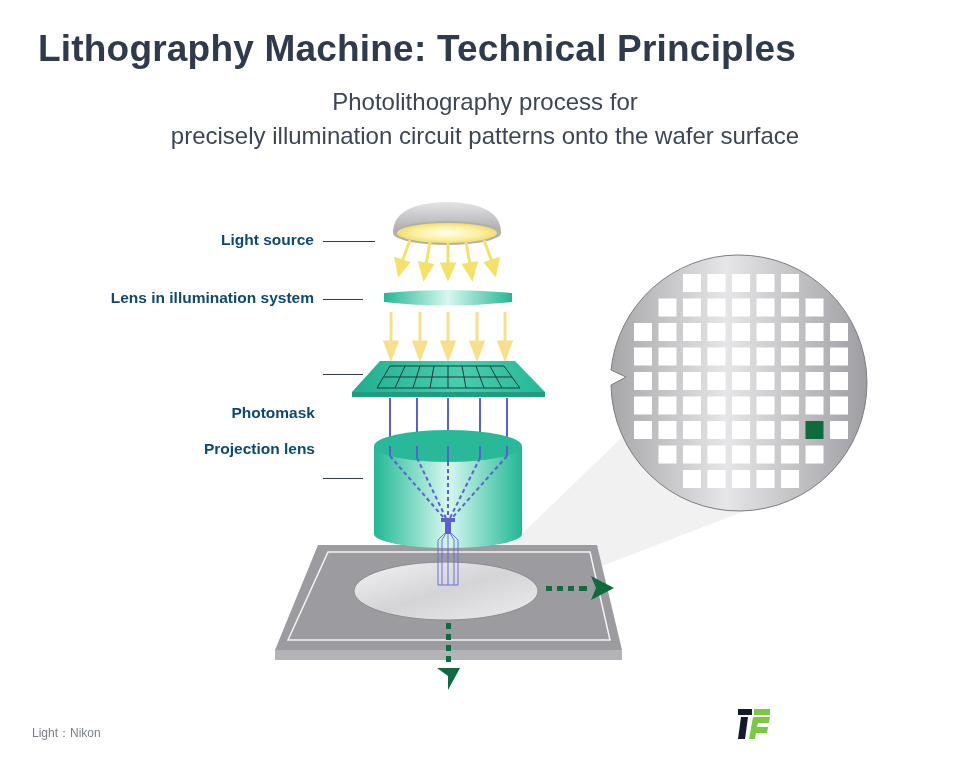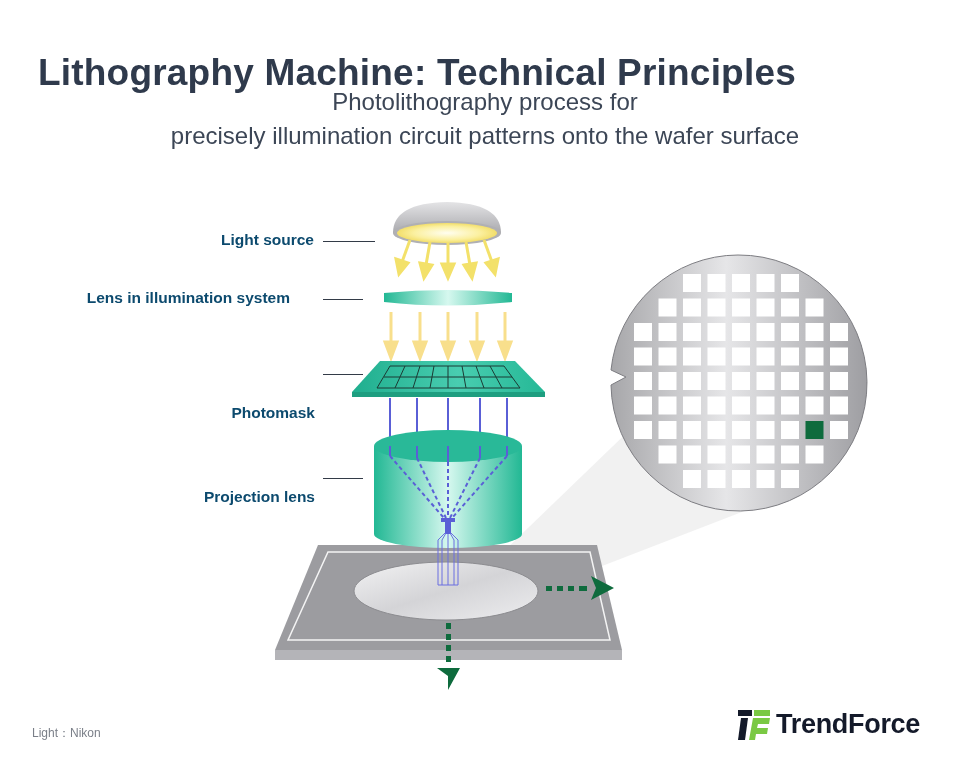--- a/index.html
+++ b/index.html
@@ -1,44 +1,44 @@
 <!DOCTYPE html>
 <html><head>
 <meta charset="utf-8">
 <style>
   html, body { margin:0; padding:0; background:#ffffff; }
   body { width:970px; height:764px; position:relative; overflow:hidden; font-family:"Liberation Sans", sans-serif; color:#333e4f; }
-  .title { position:absolute; left:0; top:28px; width:834px; text-align:center; font-size:37px; font-weight:bold; color:#2f3a4c; letter-spacing:0.2px;margin-top:24px; }
+  .title { position:absolute; left:0; top:28px; width:834px; text-align:center; font-size:37px; font-weight:bold; color:#2f3a4c; letter-spacing:0.2px; }
   .subtitle { position:absolute; left:0; width:970px; text-align:center; font-size:24px; color:#3c4656; font-weight:normal; }
   .sub1 { top:88px; }
   .sub2 { top:122px; }
   .label { position:absolute; font-size:15.5px; font-weight:bold; color:#0c4a6e; text-align:right; white-space:nowrap; }
   .leader { position:absolute; height:1.3px; background:#333b48; }
   .source { position:absolute; left:32px; top:725px; font-size:12px; color:#7a7f88; }
   .logo { position:absolute; left:738px; top:709px; display:flex; align-items:center; }
   .logo-text { font-size:27px; font-weight:bold; color:#141a2a; margin-left:6px; letter-spacing:-0.3px; }
   svg.diagram { position:absolute; left:0; top:0; }
 </style>
 </head>
 <body>
 
 <div class="title">Lithography Machine: Technical Principles</div>
 <div class="subtitle sub1">Photolithography process for</div>
 <div class="subtitle sub2">precisely illumination circuit patterns onto the wafer surface</div>
 
 <div class="label" style="right:656px; top:231px;">Light source</div>
 <div class="leader" style="left:323px; top:241px; width:52px;"></div>
 
-<div class="label" style="right:680px; top:289px;text-align:center;">Lens in illumination system</div>
+<div class="label" style="right:656px; top:289px;text-align:center;">Lens in illumination system</div>
 <div class="leader" style="left:323px; top:299px; width:40px;"></div>
 
 <div class="label" style="right:655px; top:364px;margin-top:40px;">Photomask</div>
 <div class="leader" style="left:323px; top:374px; width:40px;"></div>
 
-<div class="label" style="right:655px; top:488px;">Projection lens</div>
+<div class="label" style="right:655px; top:440px;">Projection lens</div>
 <div class="leader" style="left:323px; top:478px; width:40px;"></div>
 
 <svg class="diagram" width="970" height="764" viewBox="0 0 970 764">
   <defs>
     <linearGradient id="tealH" x1="0" y1="0" x2="1" y2="0">
       <stop offset="0" stop-color="#22b894"></stop>
       <stop offset="0.5" stop-color="#d6f8ef"></stop>
       <stop offset="1" stop-color="#22b894"></stop>
     </linearGradient>
     <linearGradient id="tealTop" x1="0" y1="0" x2="1" y2="0">
@@ -263,14 +263,13 @@
 
 <div class="source">Light：Nikon</div>
 
 <div class="logo">
   <svg width="32" height="30" viewBox="0 0 32 30">
     <rect x="0" y="0" width="14" height="6" fill="#141a2a"></rect>
     <polygon points="3,8 10,8 7,30 0,30" fill="#141a2a"></polygon>
     <rect x="16" y="0" width="16" height="6" fill="#7ac943"></rect>
     <polygon points="15,8 32,8 31,14 20,14 19,18 30,18 29,24 18,24 17,30 11,30" fill="#7ac943"></polygon>
   </svg>
-  <span class="logo-text">TrendForce</span>
 </div>
 
 </body></html>

